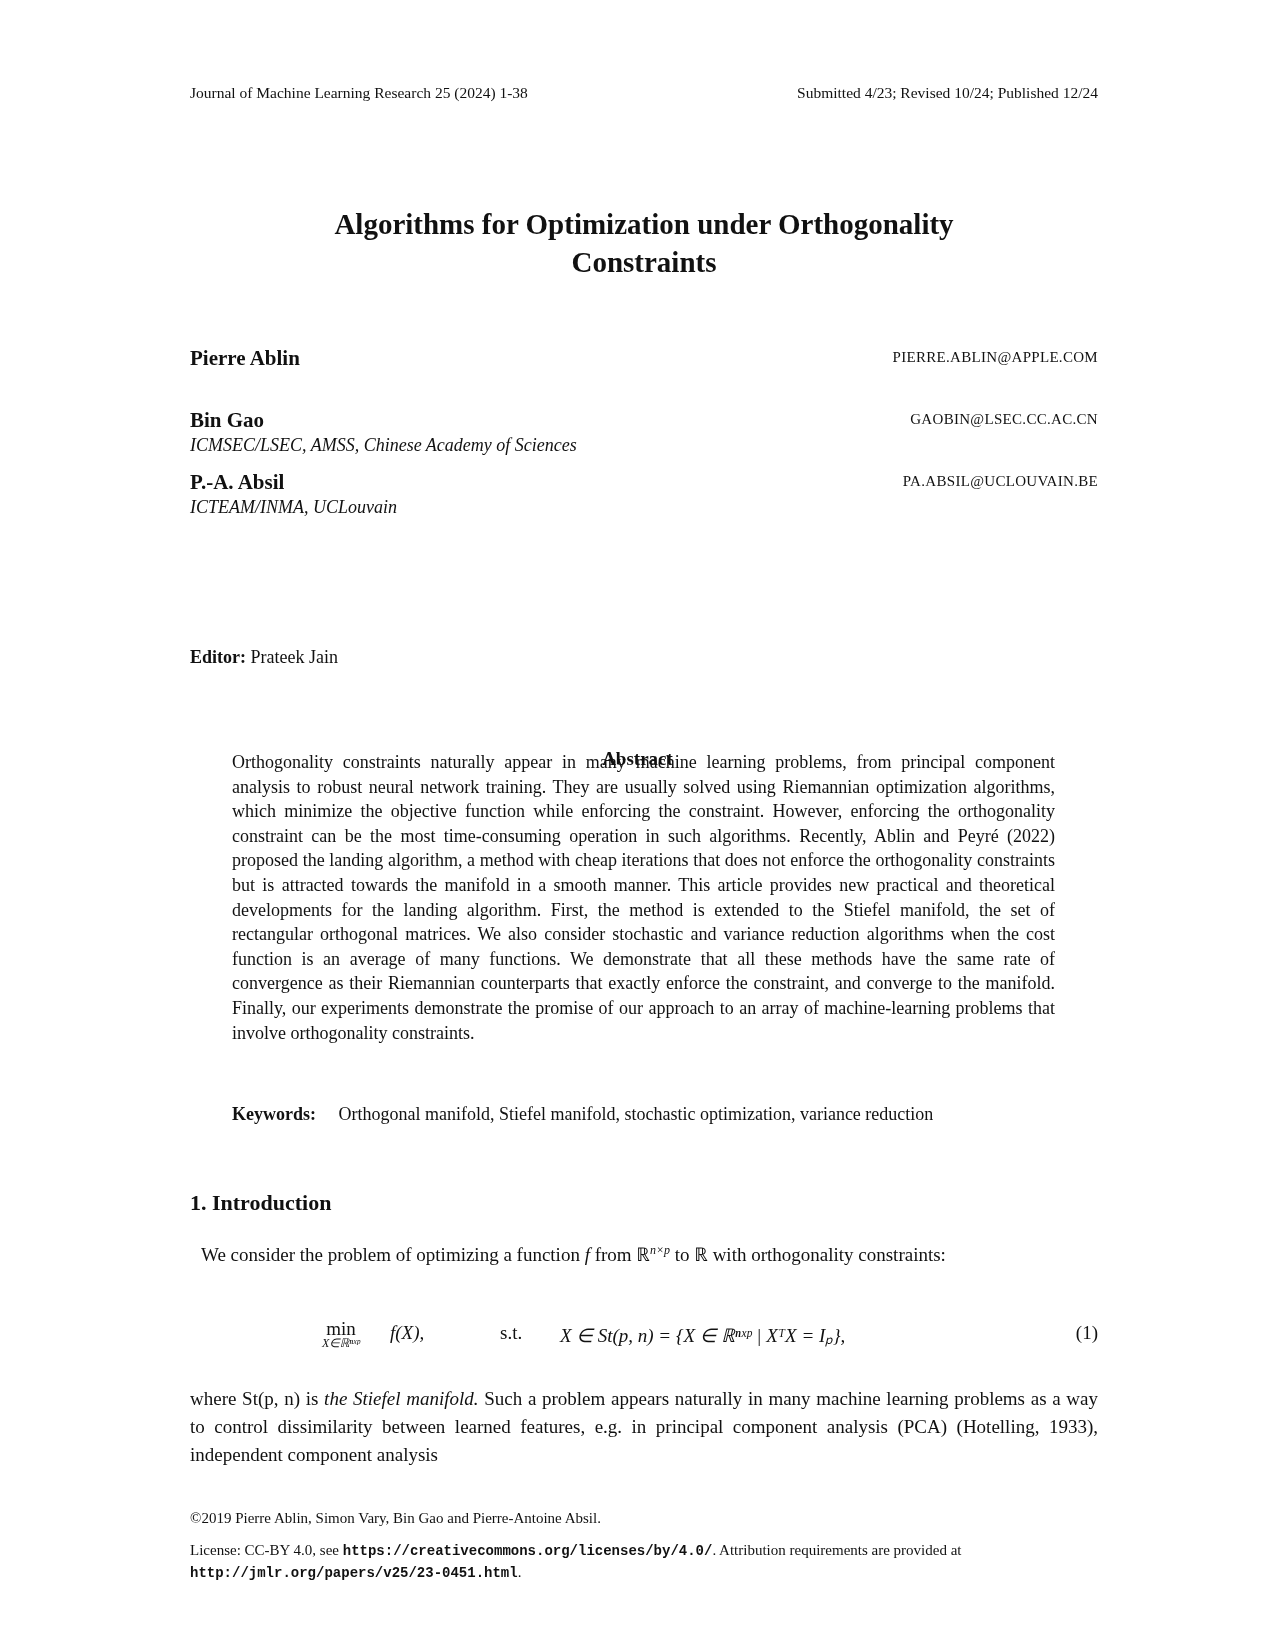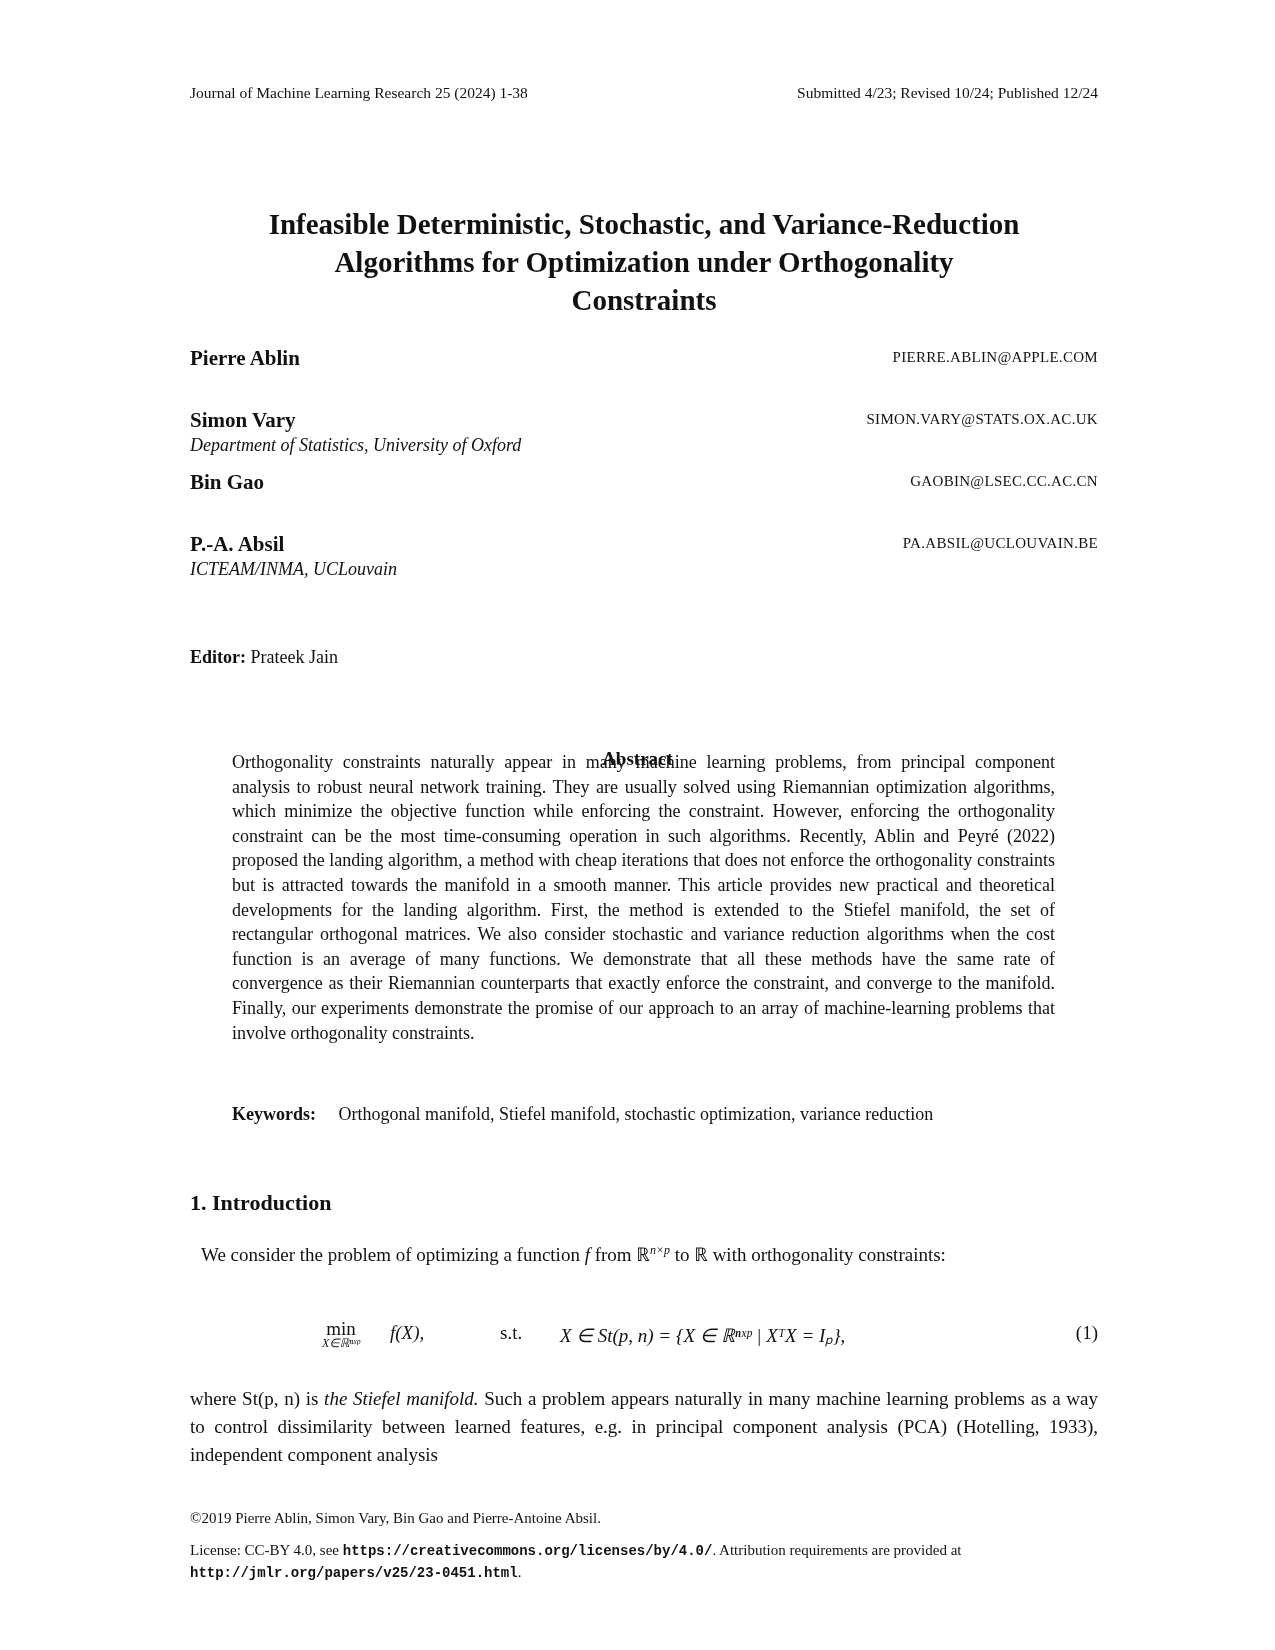--- a/index.html
+++ b/index.html
@@ -38,37 +38,32 @@
 </style>
 </head>
 <body>
 
 <div class="abs header">
   <span>Journal of Machine Learning Research 25 (2024) 1-38</span>
   <span>Submitted 4/23; Revised 10/24; Published 12/24</span>
 </div>
 
 <div class="abs title">
-  <div>Infeasible Deterministic, Stochastic, and Variance-Reduction</div>
   <div>Algorithms for Optimization under Orthogonality</div>
   <div>Constraints</div>
 </div>
 
 <div class="abs authors">
   <div class="author">
     <div class="name">Pierre Ablin</div>
     <div class="email">PIERRE.ABLIN@APPLE.COM</div>
   </div>
   <div class="author">
-    <div class="name">Simon Vary</div>
-    <div class="aff">Department of Statistics, University of Oxford</div>
-    <div class="email">SIMON.VARY@STATS.OX.AC.UK</div>
-  </div>
-  <div class="author">
     <div class="name">Bin Gao</div>
+    <div class="aff">ICMSEC/LSEC, AMSS, Chinese Academy of Sciences</div>
     <div class="email">GAOBIN@LSEC.CC.AC.CN</div>
   </div>
   <div class="author">
     <div class="name">P.-A. Absil</div>
     <div class="aff">ICTEAM/INMA, UCLouvain</div>
     <div class="email">PA.ABSIL@UCLOUVAIN.BE</div>
   </div>
 </div>
 
 <div class="abs editor">

